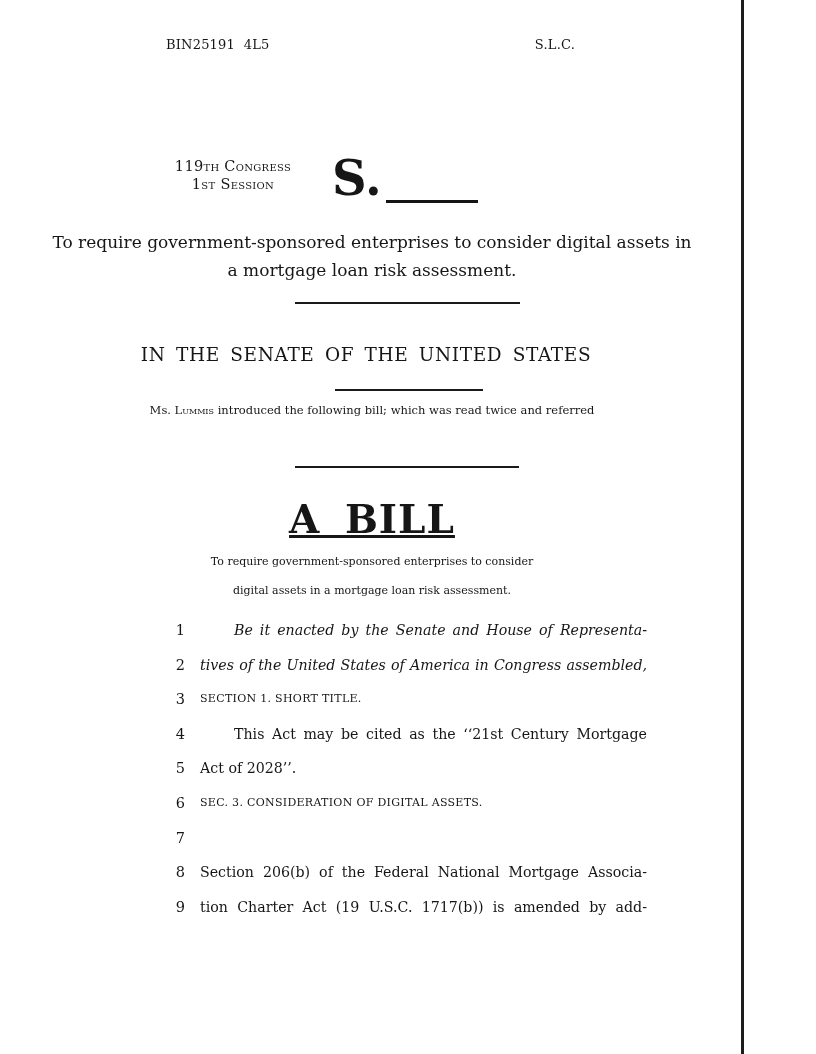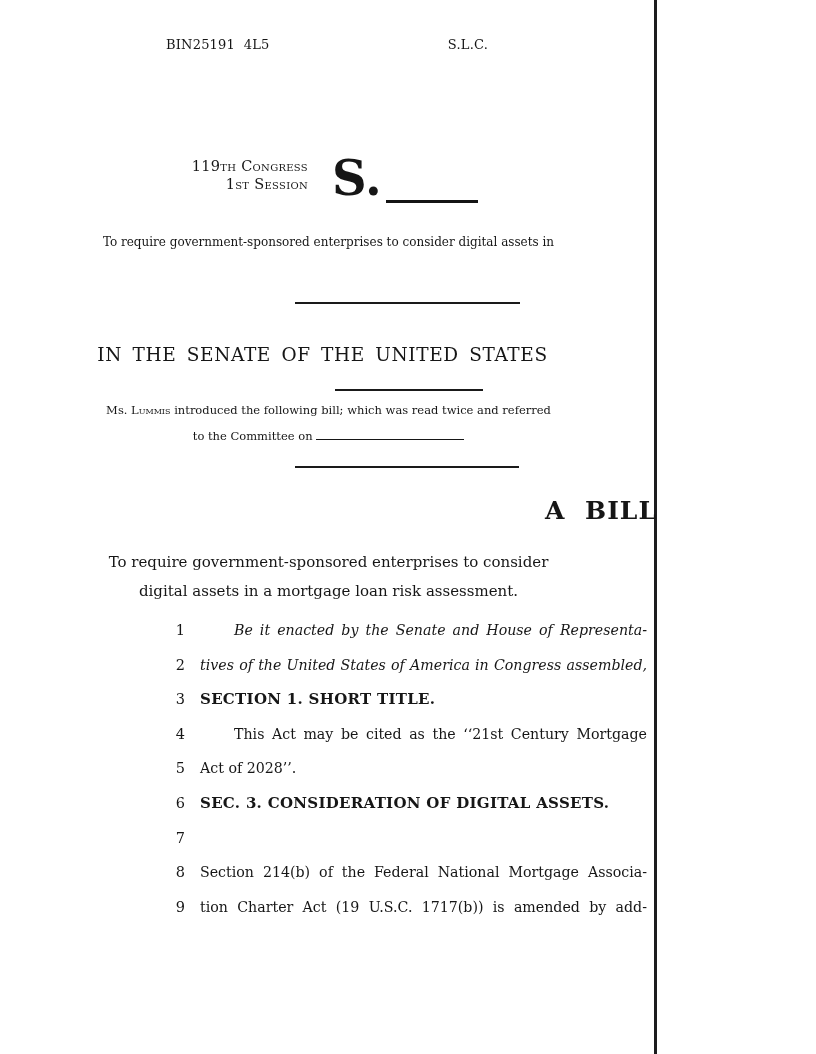--- a/index.html
+++ b/index.html
@@ -1,60 +1,60 @@
 <!DOCTYPE html>
 <html><head>
 <meta charset="utf-8">
 <style>
   html,body{margin:0;padding:0;}
   .page{
-    position:relative;width:657px;height:1054px;background:#ffffff;
+    position:relative;width:744px;height:1054px;background:#ffffff;
     color:#161616;font-family:"DejaVu Serif",serif;overflow:hidden;
   }
   .scan-edge{position:absolute;right:0;top:0;width:3px;height:100%;background:#1c1c1e;}
   .rule{position:absolute;background:#1a1a1a;}
   .rule-top{left:295px;top:302px;width:225px;height:2px;}
   .rule-sponsor{left:335px;top:389px;width:148px;height:1.5px;}
   .rule-title{left:295px;top:466px;width:224px;height:2px;}
 
   .hdr{position:absolute;top:37px;font-size:13px;letter-spacing:0.2px;}
   .hdr-left{left:166px;white-space:pre;}
   .hdr-right{right:169px;}
 
   .congress-block{
-    position:absolute;left:158px;top:158px;width:150px;text-align:right;
+    position:absolute;left:158px;top:158px;width:150px;text-align:center;
     font-size:14.5px;line-height:17.5px;font-variant:small-caps;letter-spacing:0.3px;
   }
   .bill-s{position:absolute;left:332px;top:152px;font-size:48px;font-weight:bold;line-height:52px;}
   .s-blank{position:absolute;left:386px;top:200px;width:92px;height:2.5px;background:#141414;}
 
   .summary{position:absolute;left:0;right:0;top:229px;text-align:center;
-    font-size:12px;line-height:27.5px;}
+    font-size:17px;line-height:27.5px;}
 
   .senate{position:absolute;left:0;right:12px;top:344px;text-align:center;
     font-size:18.5px;word-spacing:4px;letter-spacing:0.6px;}
 
   .action{position:absolute;left:0;right:0;top:397px;text-align:center;
     font-size:11.5px;line-height:26px;}
   .smallcaps{font-variant:small-caps;}
   .blank-line{display:inline-block;width:148px;border-bottom:1.4px solid #161616;}
 
-  .abill{position:absolute;left:0;right:0;top:496px;text-align:right;
-    font-size:25px;font-weight:bold;letter-spacing:1px;word-spacing:10px;}
+  .abill{position:absolute;left:0;right:0;top:496px;text-align:center;
+    font-size:39px;font-weight:bold;letter-spacing:1px;word-spacing:10px;text-decoration:underline;}
 
   .purpose{position:absolute;left:0;right:0;top:548px;text-align:center;
-    font-size:15px;line-height:28.5px;}
+    font-size:11px;line-height:28.5px;}
 
   #bill-body{position:absolute;left:0;top:613px;width:100%;}
   .bill-line{position:relative;height:34.6px;line-height:34.6px;font-size:14.2px;}
   .line-num{position:absolute;left:148px;width:37px;text-align:right;font-size:14.5px;}
   .line-text{display:block;margin-left:200px;width:447px;white-space:nowrap;}
   .line-text.fill{text-align:justify;text-align-last:justify;white-space:normal;}
   .line-text.italic{font-style:italic;}
-  .line-text.heading{font-weight:bold;font-size:15px;letter-spacing:0.3px;}
+  .line-text.heading{font-weight:normal;font-size:11px;letter-spacing:0.3px;}
   .line-text.indent{text-indent:34px;}
 </style>
 </head>
 <body>
 
 <div class="page">
   <div class="scan-edge"></div>
 
   <div class="hdr hdr-left">BIN25191  4L5</div>
   <div class="hdr hdr-right">S.L.C.</div>
@@ -62,31 +62,31 @@
   <div class="congress-block">
     <div>119th Congress</div>
     <div>1st Session</div>
   </div>
 
   <div class="bill-s">S.</div>
   <div class="s-blank"></div>
 
   <div class="summary">
     <div>To require government-sponsored enterprises to consider digital assets in</div>
+    <div>a mortgage loan risk assessment.</div>
   </div>
 
   <div class="rule rule-top"></div>
 
   <div class="senate">IN THE SENATE OF THE UNITED STATES</div>
 
   <div class="rule rule-sponsor"></div>
 
   <div class="action">
     <div><span>Ms. </span><span class="smallcaps">Lummis</span><span> introduced the following bill; which was read twice and referred</span></div>
-    <div><span>to the Committee on </span><span class="blank-line"></span></div>
   </div>
 
   <div class="rule rule-title"></div>
 
   <div class="abill">A BILL</div>
 
   <div class="purpose">
     <div>To require government-sponsored enterprises to consider</div>
     <div>digital assets in a mortgage loan risk assessment.</div>
   </div>
@@ -114,20 +114,20 @@
       </div>
       <div class="bill-line">
         <span class="line-num">6</span>
         <span class="line-text heading"><span>SEC. 3. CONSIDERATION OF DIGITAL ASSETS.</span></span>
       </div>
       <div class="bill-line">
         <span class="line-num">7</span>
       </div>
       <div class="bill-line">
         <span class="line-num">8</span>
-        <span class="line-text fill"><span>Section 214(b) of the Federal National Mortgage Associa-</span></span>
+        <span class="line-text fill"><span>Section 206(b) of the Federal National Mortgage Associa-</span></span>
       </div>
       <div class="bill-line">
         <span class="line-num">9</span>
         <span class="line-text fill"><span>tion Charter Act (19 U.S.C. 1717(b)) is amended by add-</span></span>
       </div>
     </div>
 </div>
 
 </body></html>

